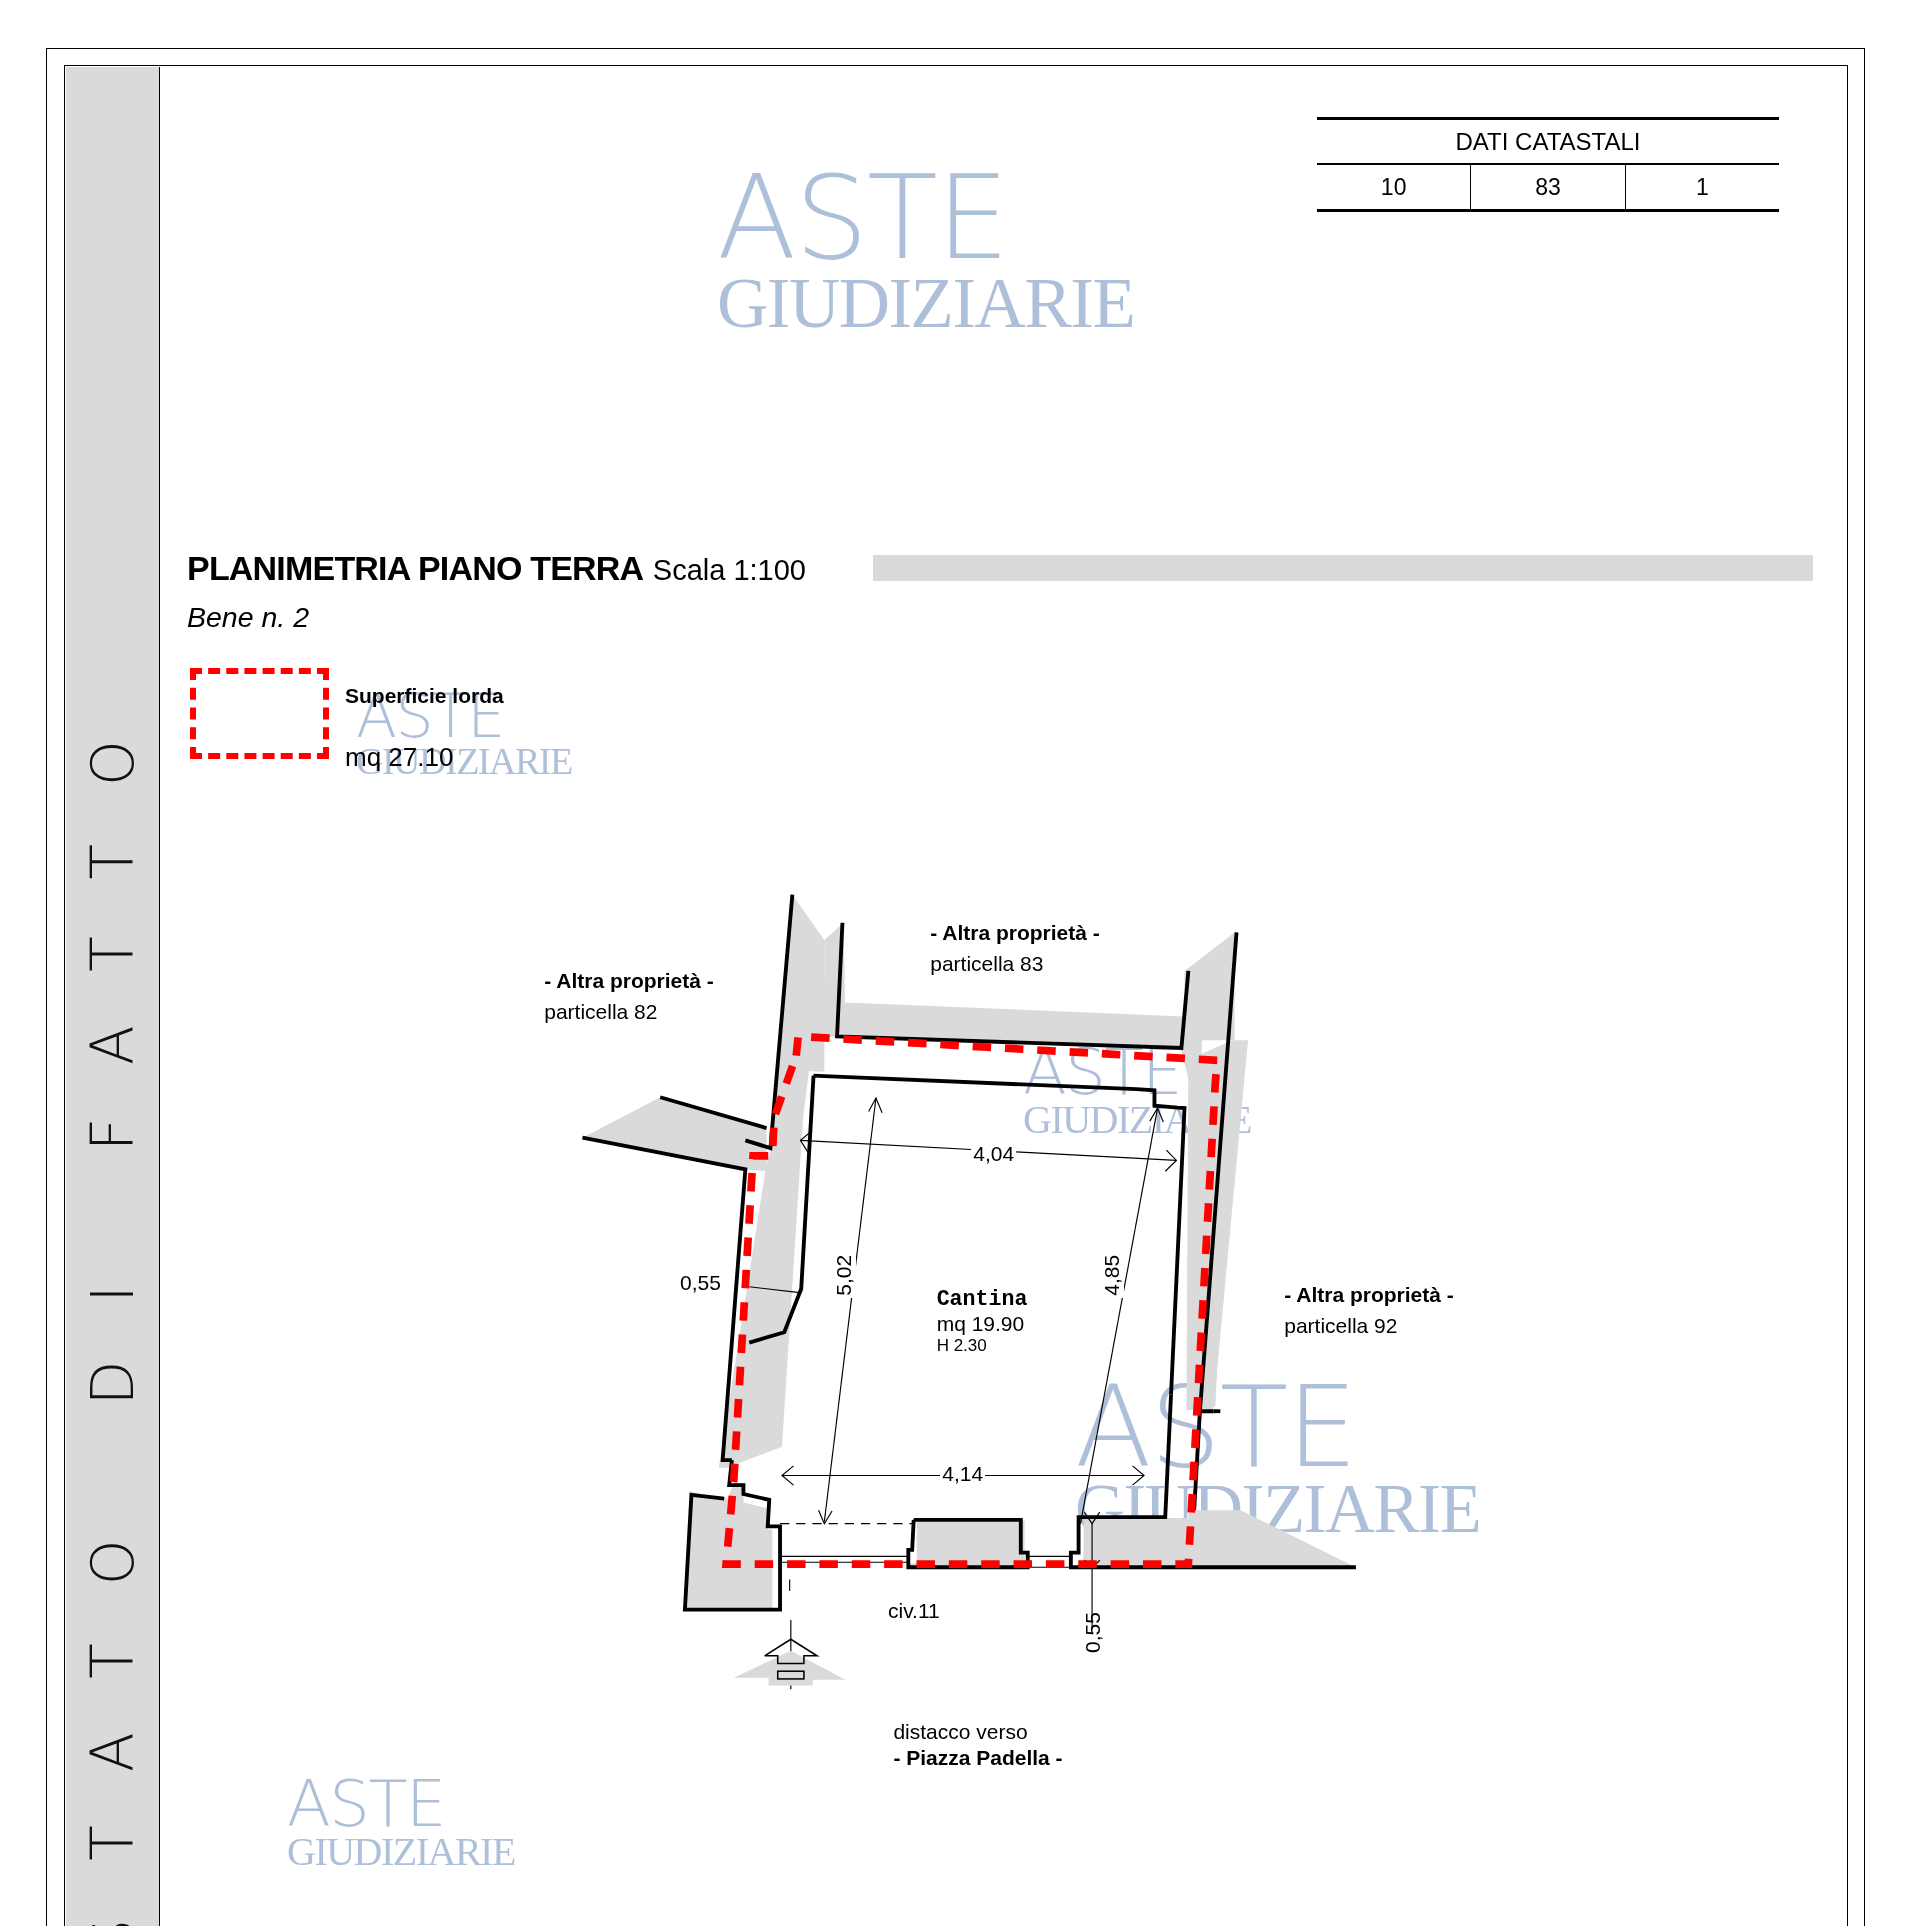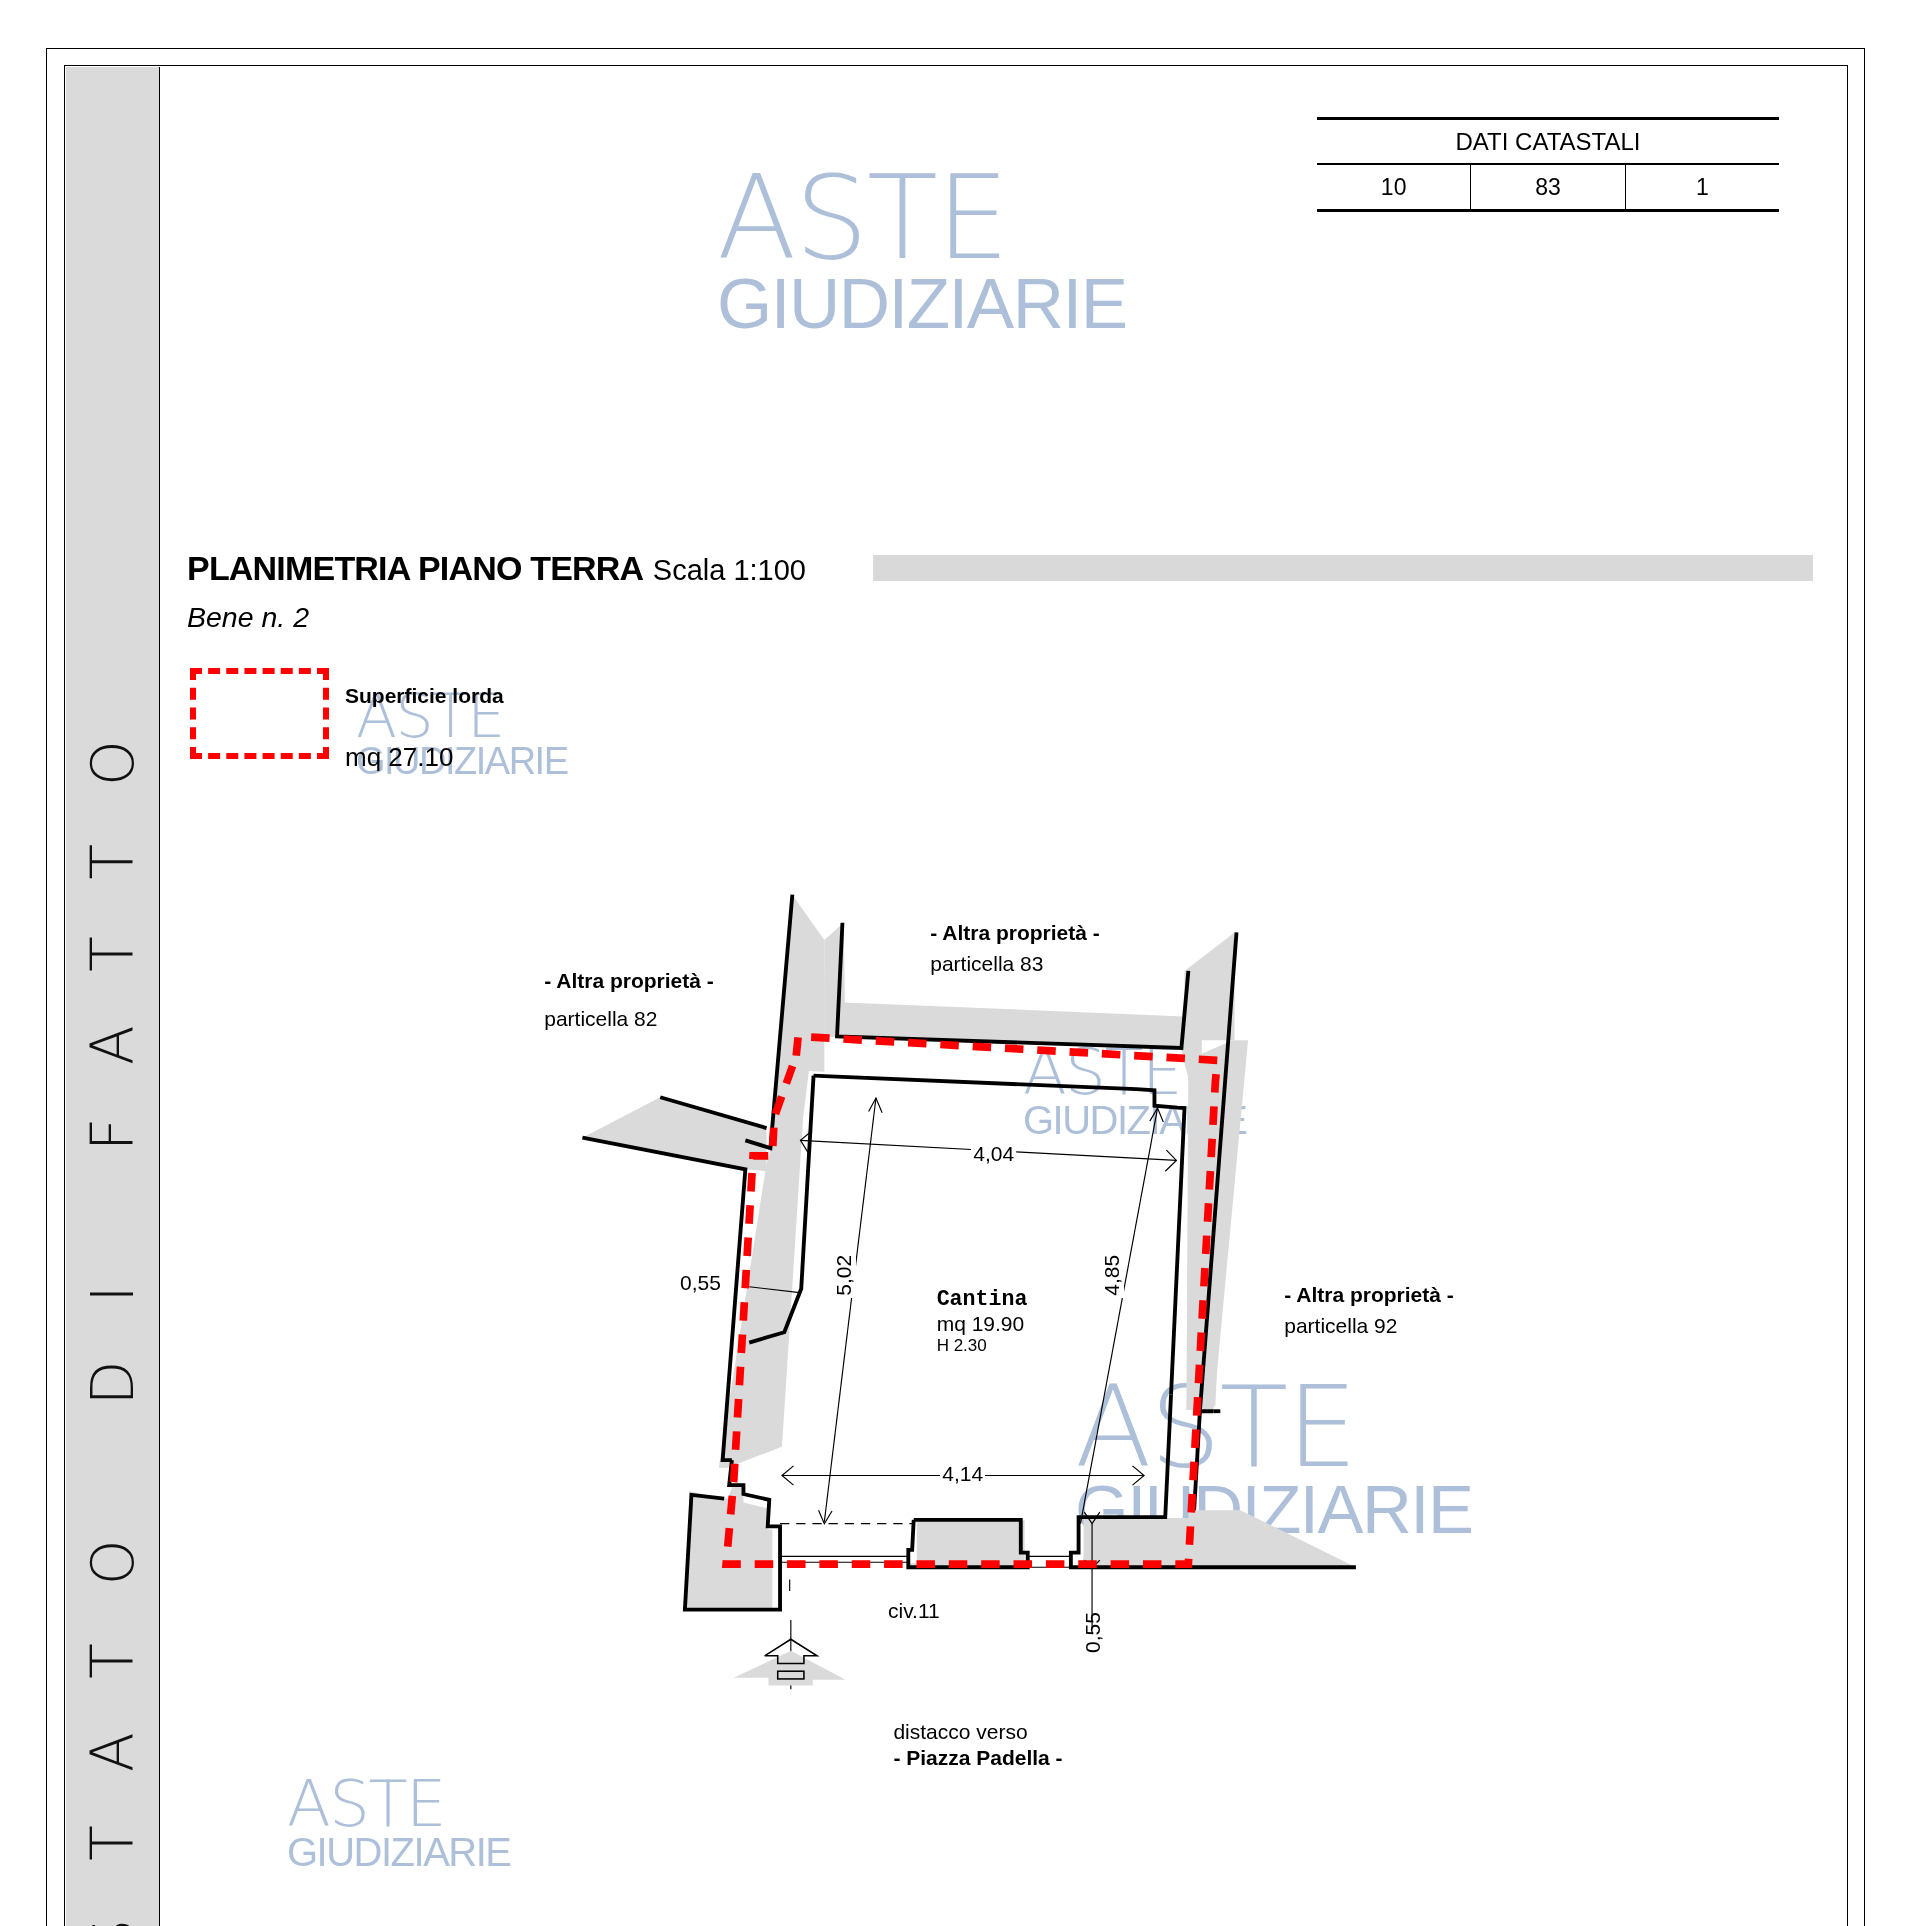--- a/index.html
+++ b/index.html
@@ -34,21 +34,21 @@
   
   .lbl { font-size: 21px; text-align: left; white-space: nowrap; transform: translateX(-50%); }
   .lbl-b { font-weight: 700; }
   .dim { font-size: 21px; white-space: nowrap; }
   .room-name { font-weight: 700; font-size: 21.6px; font-family: Liberation Mono, monospace; }
   .room-small { font-size: 17px; }
 
   
   .wm { pointer-events: none; }
   .wm .aste { font-family: "DejaVu Sans", sans-serif; font-weight: 200; color: #9fb5d3; opacity: .85; line-height: 1; letter-spacing: -1.5px; }
-  .wm .giu { font-family: Liberation Sans, sans-serif; font-weight: 200; color: #9fb5d3; opacity: .85; line-height: 1; letter-spacing: -1.5px; }
+  .wm .giu { font-family: Liberation Serif, serif; font-weight: 200; color: #9fb5d3; opacity: .85; line-height: 1; letter-spacing: -1.5px; }
 </style>
 </head>
 <body>
 
 <div class="abs frame-outer"></div>
 <div class="abs frame-inner"></div>
 <div class="abs sidebar">
   <div class="sidebar-title">STATO DI FATTO</div>
 </div>
 
@@ -189,21 +189,21 @@
       <line x1="-20" y1="0" x2="255" y2="25"></line>
     </g>
     <polygon points="-305,-55 55,-135 -12,0" fill="#fff" stroke="#666" stroke-width="12"></polygon>
     <polygon points="-305,-55 -12,0 55,135" fill="#d8dbe0" stroke="#666" stroke-width="12"></polygon>
     <polygon points="20,-35 80,-30 80,15 20,35" fill="#c8ccd2" stroke="#666" stroke-width="4"></polygon>
   </g>
 </svg>
 
 <div class="abs lbl" style="left:629px; top:969px;">
   <div class="lbl-b">- Altra proprietà -</div>
-  <div style="margin-top:14px;">particella 82</div>
+  <div style="margin-top:7px;">particella 82</div>
 </div>
 <div class="abs lbl" style="left:1015px; top:921px;">
   <div class="lbl-b">- Altra proprietà -</div>
   <div style="margin-top:7px;">particella 83</div>
 </div>
 <div class="abs lbl" style="left:1369px; top:1283px;">
   <div class="lbl-b">- Altra proprietà -</div>
   <div style="margin-top:7px;">particella 92</div>
 </div>
 

